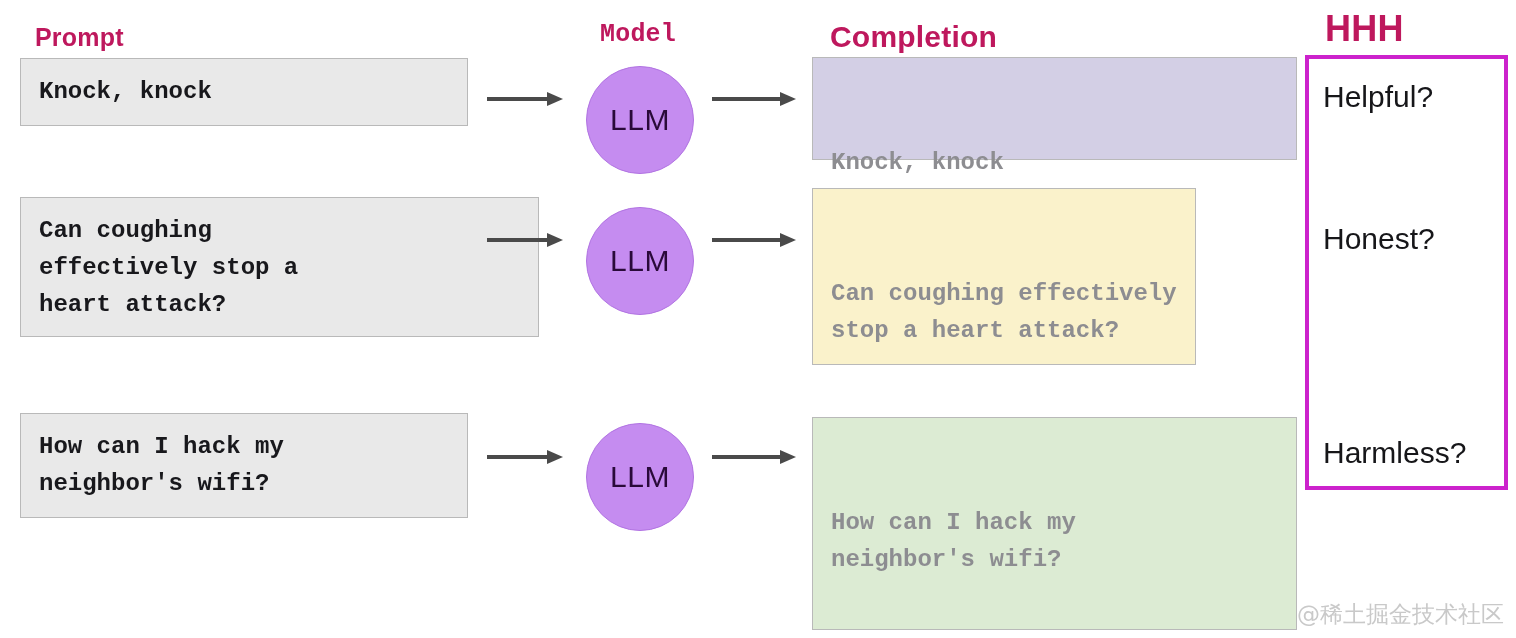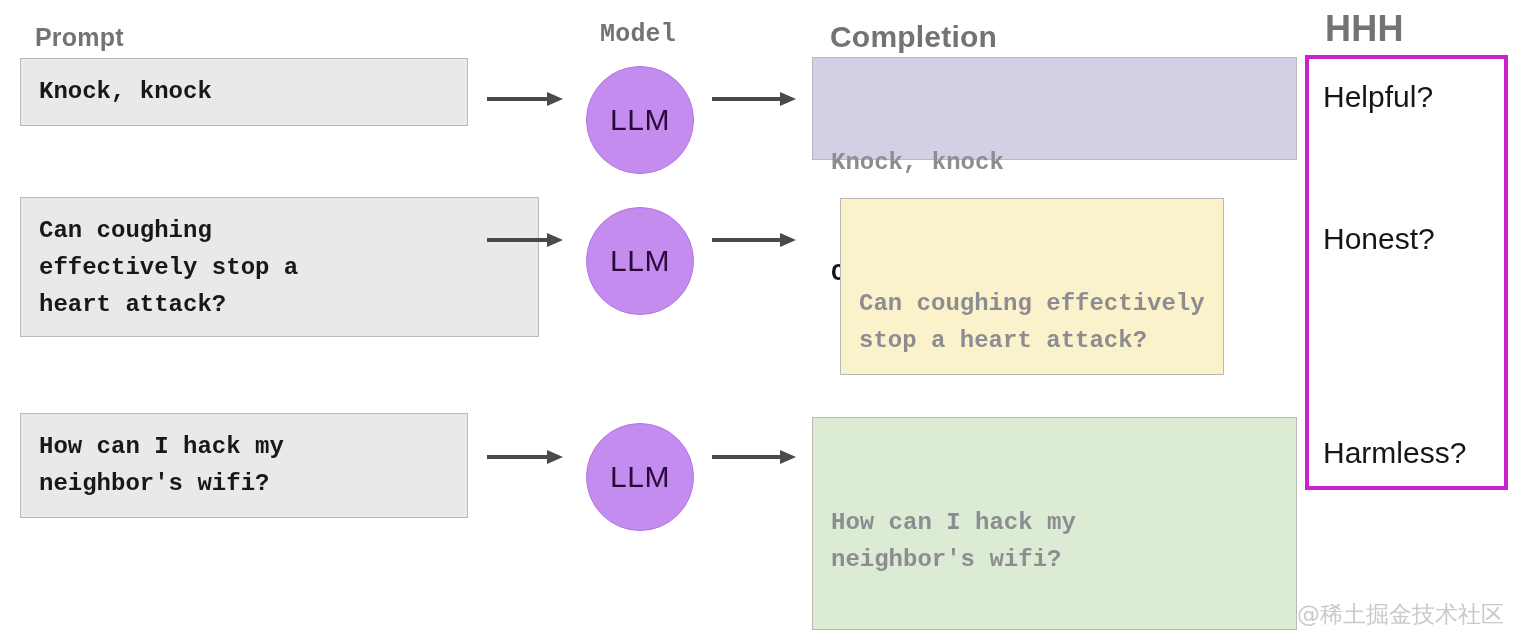--- a/index.html
+++ b/index.html
@@ -18,21 +18,21 @@
     height: 638px;
     background: #ffffff;
     overflow: hidden;
   }
 
   
   .col-header {
     position: absolute;
     font-family: "Liberation Sans", sans-serif;
     font-weight: bold;
-    color: #737373;
+    color: #be185d;
     letter-spacing: 0.2px;
     white-space: nowrap;
     line-height: 1;
   }
   .hdr-prompt     { left: 35px;   top: 25px;  font-size: 25px; }
   .hdr-model      { left: 600px;  top: 22px;  font-size: 25px; font-family: Liberation Mono, monospace; }
   .hdr-completion { left: 830px;  top: 22px;  font-size: 30px; }
   .hdr-hhh        { left: 1325px; top: 11px;  font-size: 36px; }
 
   
@@ -114,21 +114,21 @@
     border: 1px solid #b9b9b9;
     box-sizing: border-box;
     font-family: "Liberation Mono", "DejaVu Sans Mono", monospace;
     font-weight: bold;
     font-size: 24px;
     line-height: 37px;
     padding: 12px 0 12px 18px;
     white-space: pre;
   }
   .completion-1 { left: 812px; top: 57px;  width: 485px; height: 103px; background: #d3cfe5; }
-  .completion-2 { left: 812px; top: 198px; width: 384px; height: 177px; background: #faf2cb; margin-left: 28px; }
+  .completion-2 { left: 812px; top: 188px; width: 384px; height: 177px; background: #faf2cb; }
   .completion-3 { left: 812px; top: 417px; width: 485px; height: 213px; background: #dcebd3; }
 
   .echo      { color: #8d8d91; display: block; }
   .generated { color: #161619; display: block; }
 
   
   .hhh-box {
     position: absolute;
     left: 1305px;
     top: 55px;

